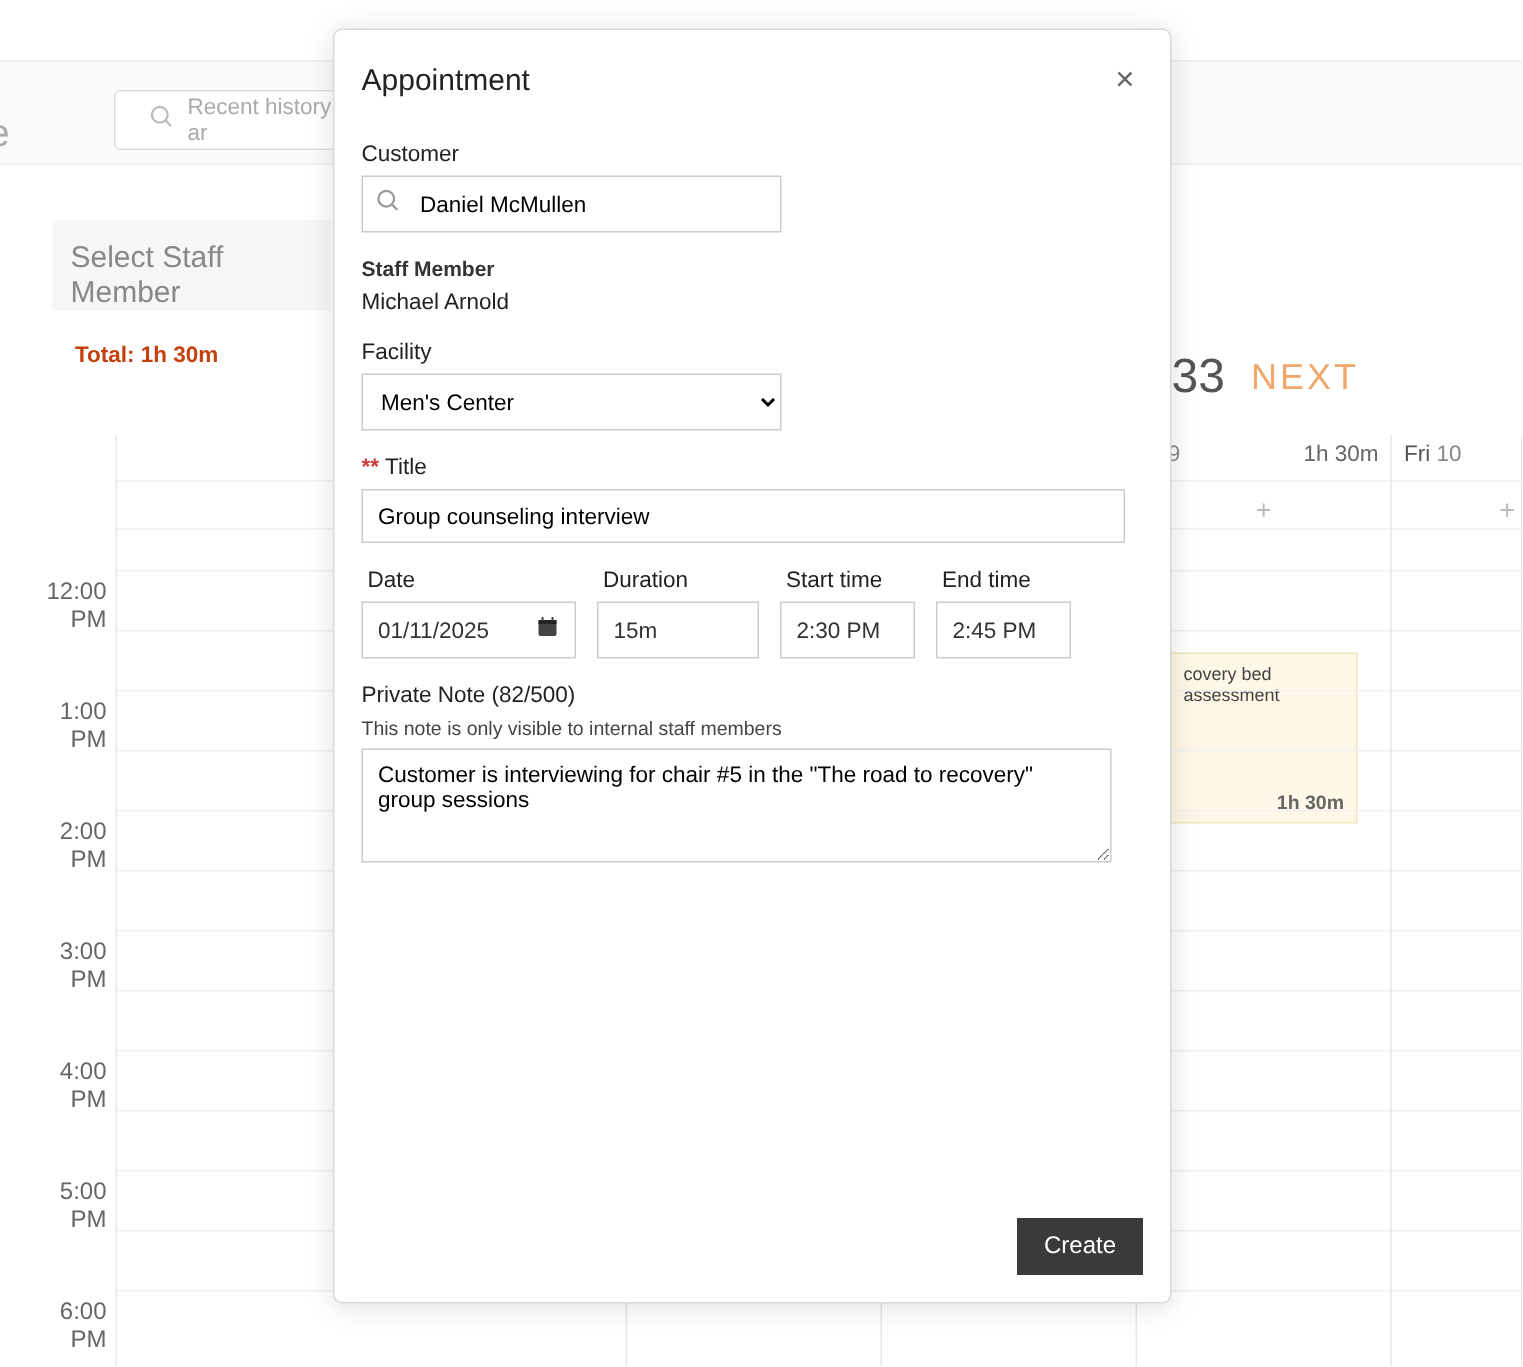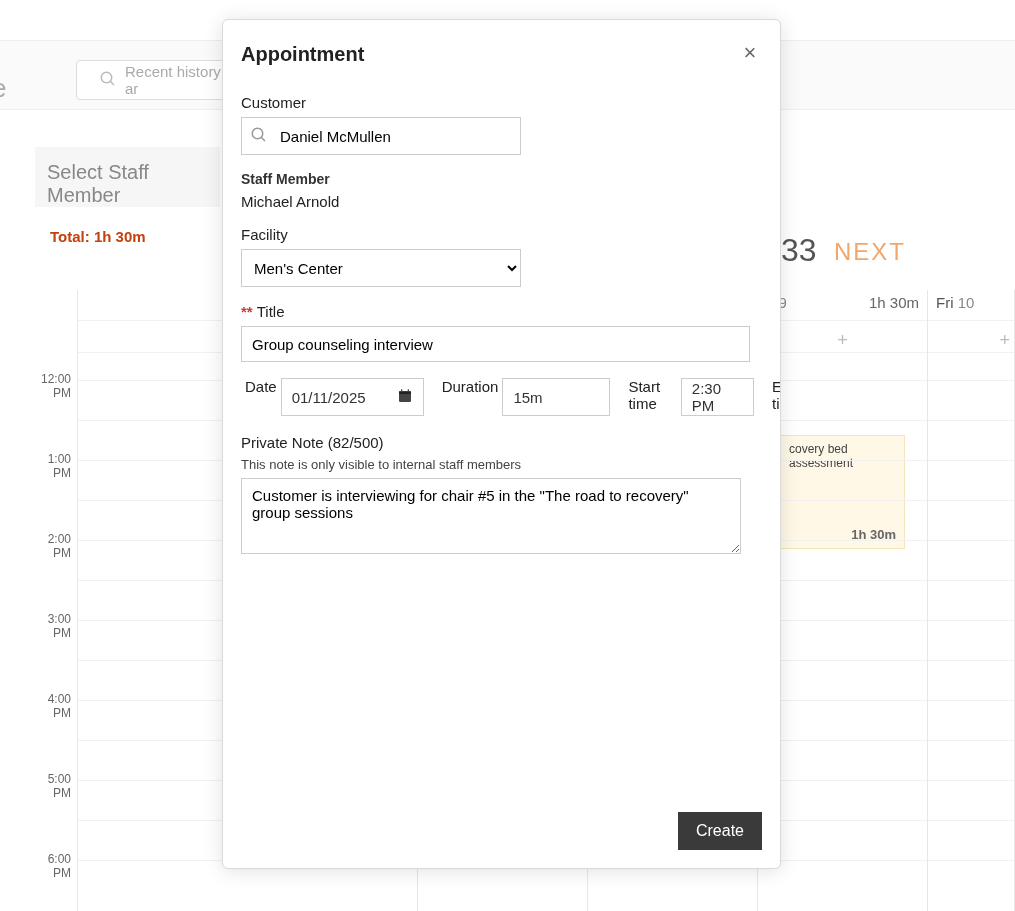--- a/index.html
+++ b/index.html
@@ -81,23 +81,24 @@
 
   .cal-time-col {
     position: absolute;
     left: 0; top: 0; width: 78px; bottom: 0;
     border-right: 1px solid #e7e7e7;
   }
   .cal-time-slot {
     position: absolute;
     left: 0; right: 6px;
     text-align: right;
-    font-size: 12px;
+    font-size: 16px;
     color: #666;
     line-height: 1.2;
+    margin-top: 13px;
   }
   .cal-day-col {
     position: absolute;
     top: 0; bottom: 0;
     border-right: 1px solid #e7e7e7;
   }
   .cal-day-header {
     position: absolute;
     top: 4px; left: 8px;
     font-size: 15px;
@@ -175,21 +176,21 @@
     flex-direction: column;
   }
 
   .modal-header {
     display: flex;
     align-items: center;
     padding: 22px 18px 18px 18px;
   }
   .modal-title {
     font-size: 20px;
-    font-weight: 700;
+    font-weight: 400;
     color: #222;
     flex: 1;
   }
   .modal-close {
     font-size: 22px;
     color: #666;
     cursor: pointer;
     width: 24px; height: 24px;
     text-align: center;
     line-height: 22px;
@@ -261,21 +262,21 @@
     padding: 6px 10px;
     font-size: 15px;
     outline: none;
   }
 
   .dt-row {
     display: flex;
     gap: 14px;
     margin-bottom: 16px;
   }
-  .dt-col { display: flex; }
+  .dt-col { display: flex; flex-direction: column; }
   .dt-col label {
     font-size: 15px;
     color: #222;
     padding: 0 4px 6px 4px;
   }
   .dt-col .box {
     height: 38px;
     border: 1px solid #ccc;
     padding: 0 10px;
     display: flex;

